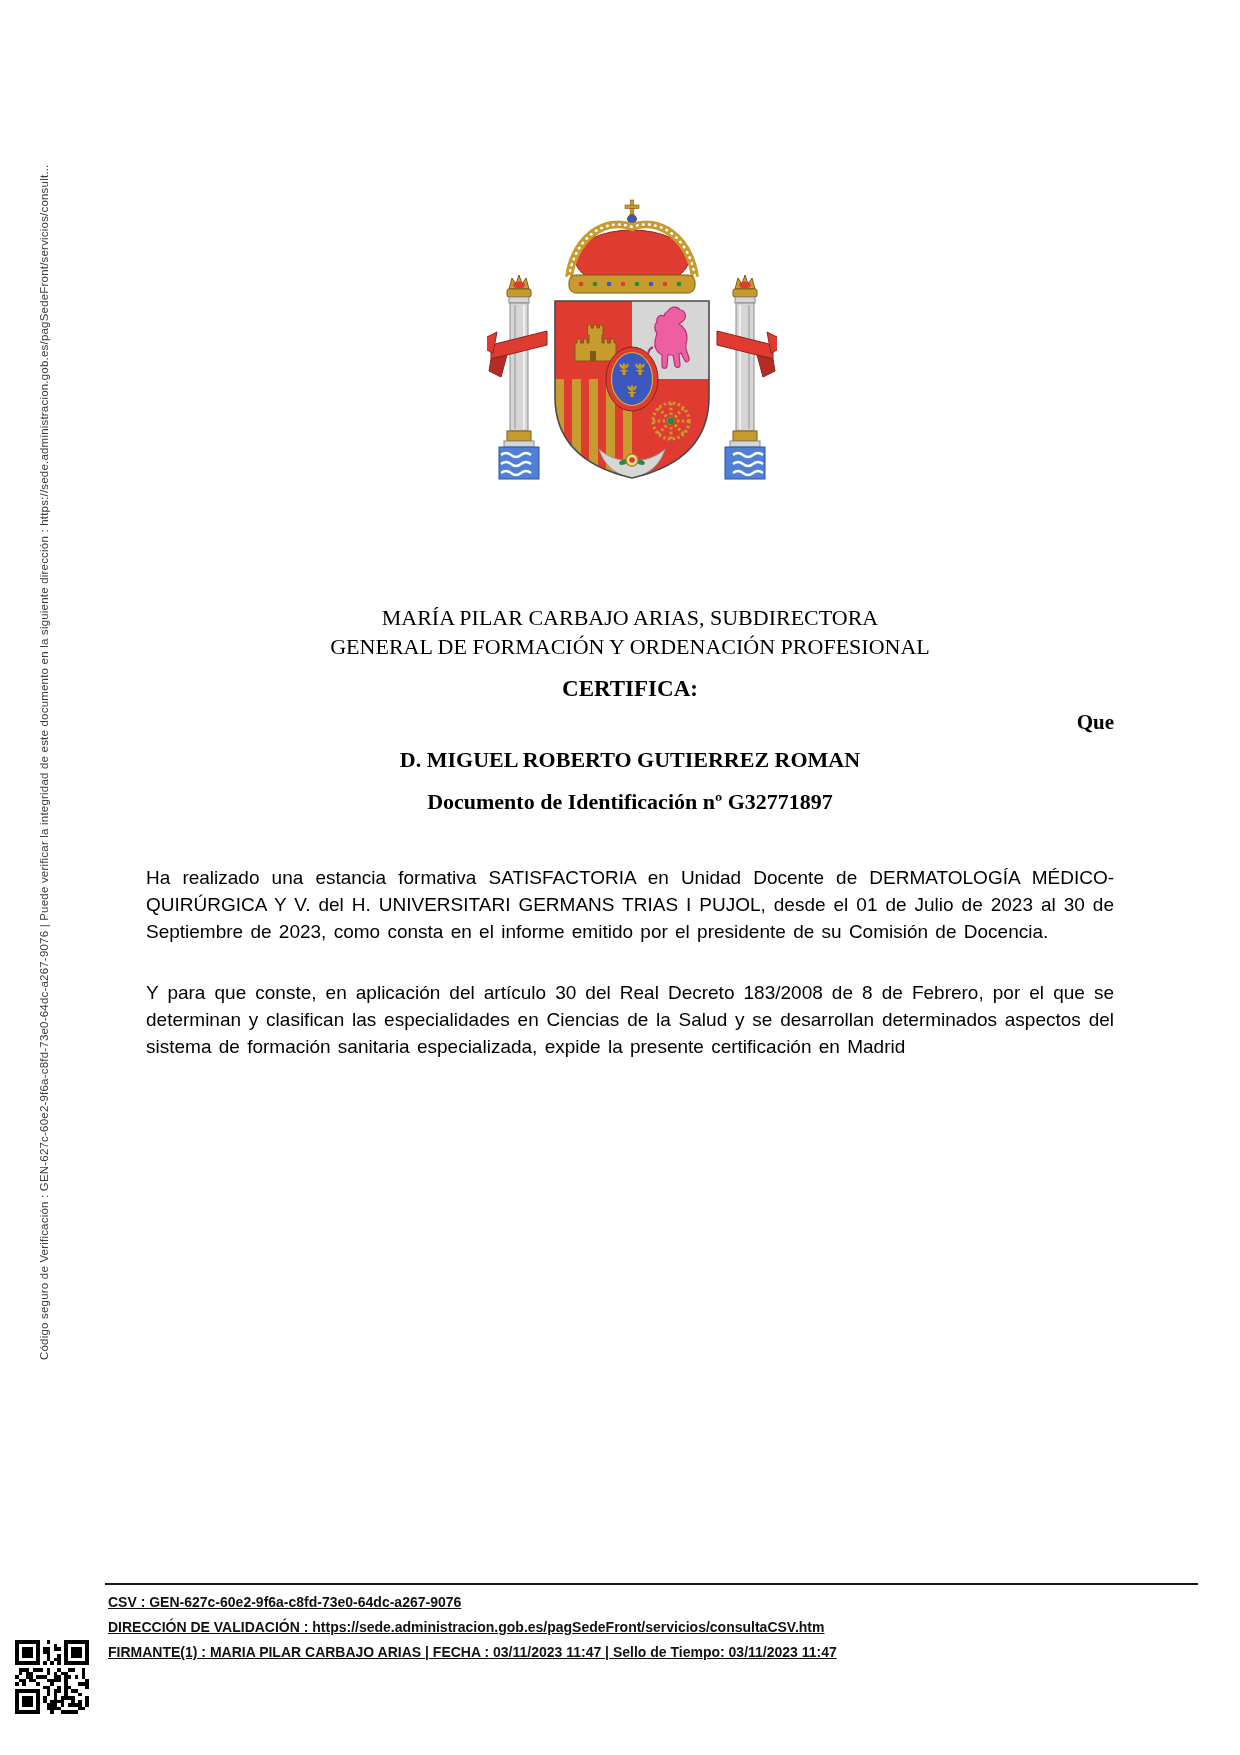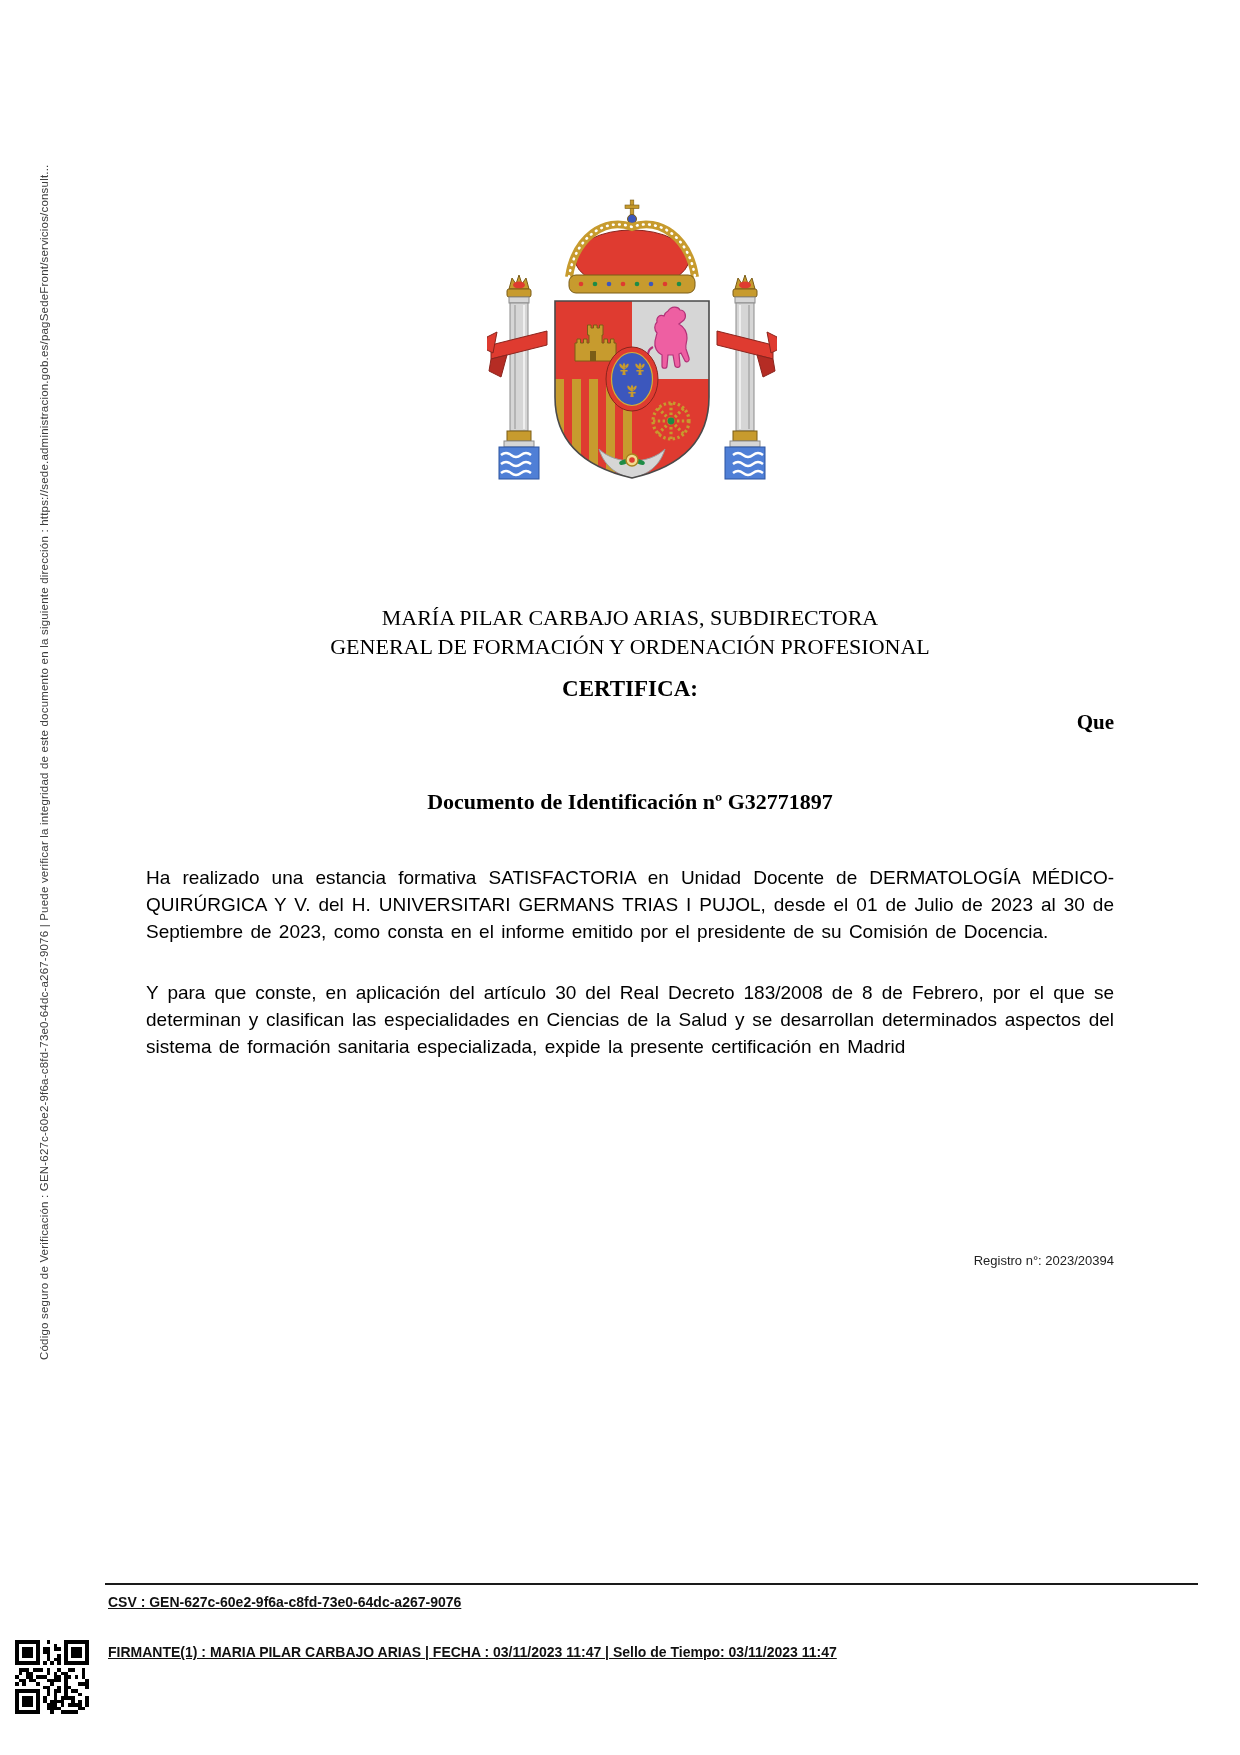--- a/index.html
+++ b/index.html
@@ -171,29 +171,30 @@
       </g>
     </svg>
   </div>
 
   <div class="col certif">CERTIFICA:</div>
   <div class="col signer">
     <div>MARÍA PILAR CARBAJO ARIAS, SUBDIRECTORA</div>
     <div>GENERAL DE FORMACIÓN Y ORDENACIÓN PROFESIONAL</div>
   </div>
   <div class="col que">Que</div>
+  <div class="col person">D. MIGUEL ROBERTO GUTIERREZ ROMAN</div>
   <div class="col docid">Documento de Identificación nº G32771897</div>
 
   <div class="para para1">Ha realizado una estancia formativa SATISFACTORIA en Unidad Docente de DERMATOLOGÍA MÉDICO-QUIRÚRGICA Y V. del H. UNIVERSITARI GERMANS TRIAS I PUJOL, desde el 01 de Julio de 2023 al 30 de Septiembre de 2023, como consta en el informe emitido por el presidente de su Comisión de Docencia.</div>
   <div class="para para2">Y para que conste, en aplicación del artículo 30 del Real Decreto 183/2008 de 8 de Febrero, por el que se determinan y clasifican las especialidades en Ciencias de la Salud y se desarrollan determinados aspectos del sistema de formación sanitaria especializada, expide la presente certificación en Madrid</div>
 
-  <div class="registro">Registro n°: 2023/20394</div>
 
   <div class="rule"></div>
   <div class="foot csv">CSV : GEN-627c-60e2-9f6a-c8fd-73e0-64dc-a267-9076</div>
+  <div class="foot val">DIRECCIÓN DE VALIDACIÓN : https://sede.administracion.gob.es/pagSedeFront/servicios/consultaCSV.htm</div>
   <div class="foot fir">FIRMANTE(1) : MARIA PILAR CARBAJO ARIAS | FECHA : 03/11/2023 11:47 | Sello de Tiempo: 03/11/2023 11:47</div>
 
   <div class="qr">
     <svg viewBox="0 0 21 21" width="74" height="74" shape-rendering="crispEdges">
         <rect x="9" y="0" width="1" height="1" fill="#000"></rect>
         <rect x="11" y="1" width="1" height="1" fill="#000"></rect>
         <rect x="8" y="2" width="1" height="1" fill="#000"></rect>
         <rect x="9" y="2" width="1" height="1" fill="#000"></rect>
         <rect x="11" y="2" width="1" height="1" fill="#000"></rect>
         <rect x="12" y="2" width="1" height="1" fill="#000"></rect>

